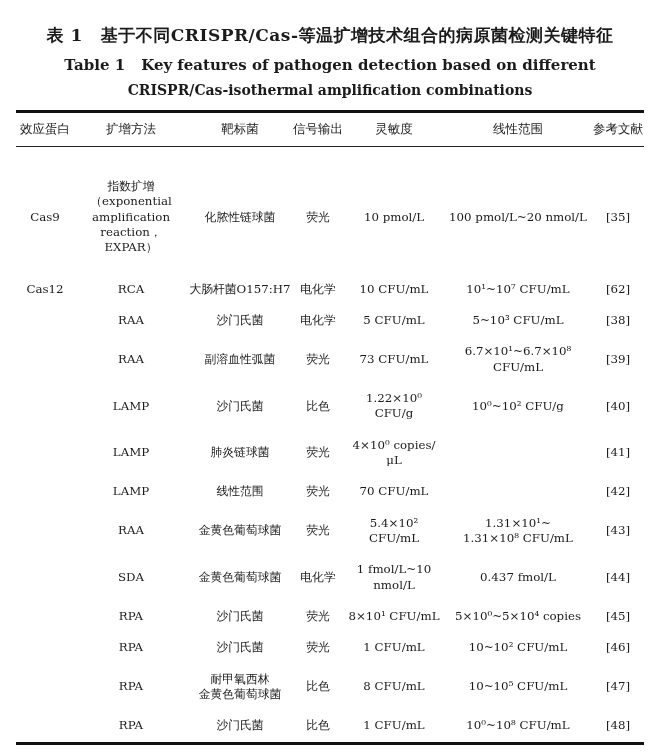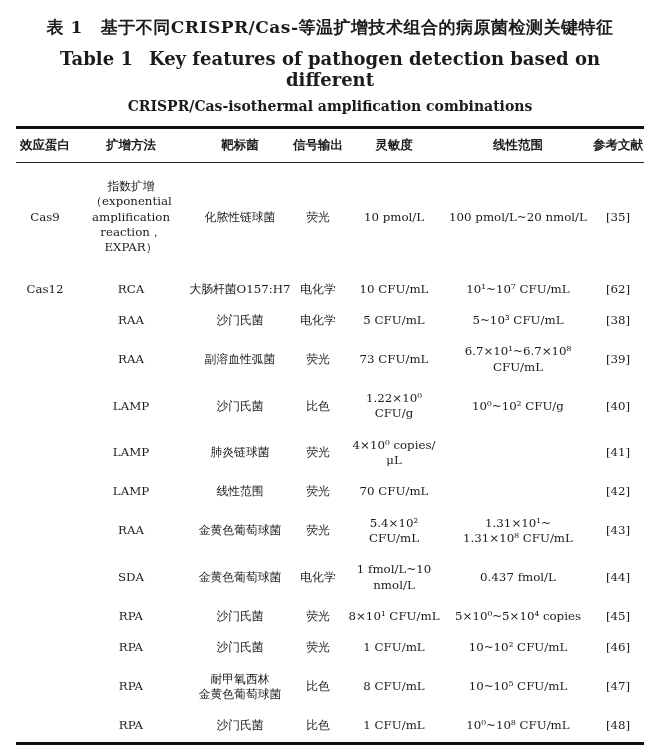--- a/index.html
+++ b/index.html
@@ -15,62 +15,62 @@
     padding: 10px 16px 0 16px;
     background: #ffffff;
     color: #1b1b1b;
     font-family: "DejaVu Serif", "Liberation Serif", serif;
   }
   .caption-zh {
     text-align: center;
     font-weight: bold;
     font-size: 17px;
     letter-spacing: 0.5px;
-    margin-top: 6px;
+    margin-top: 14px;
     white-space: nowrap;
   }
   .caption-zh .cap-label { margin-right: 18px; }
   .caption-en {
     text-align: center;
     font-weight: bold;
-    font-size: 18px;
+    font-size: 15px;
     margin-top: 9px;
   }
   .caption-en .cap-label { margin-right: 16px; }
   .caption-en2 {
     text-align: center;
     font-weight: bold;
     font-size: 14px;
     margin-top: 8px;
   }
   table.data-table {
     width: 628px;
     margin: 12px auto 0 auto;
     border-collapse: collapse;
     border-top: 3px solid #111;
     border-bottom: 3px solid #111;
     table-layout: fixed;
   }
   thead tr { border-bottom: 1.5px solid #222; }
   th {
-    font-weight: bold;
+    font-weight: normal;
     font-size: 12.5px;
     padding: 8px 1px;
     text-align: center;
     white-space: nowrap;
   }
   td {
     font-size: 11.8px;
     padding: 8px 1px;
     text-align: center;
     vertical-align: middle;
     white-space: pre-line;
     line-height: 1.3;
   }
-  tbody tr:first-child td { padding-top: 16px; padding-bottom: 18px; }
+  tbody tr:first-child td { padding-top: 32px; padding-bottom: 18px; }
   col.c-effector { width: 58px; }
   col.c-method   { width: 114px; }
   col.c-target   { width: 104px; }
   col.c-signal   { width: 52px; }
   col.c-sens     { width: 100px; }
   col.c-range    { width: 148px; }
   col.c-ref      { width: 52px; }
 </style>
 </head>
 <body>

